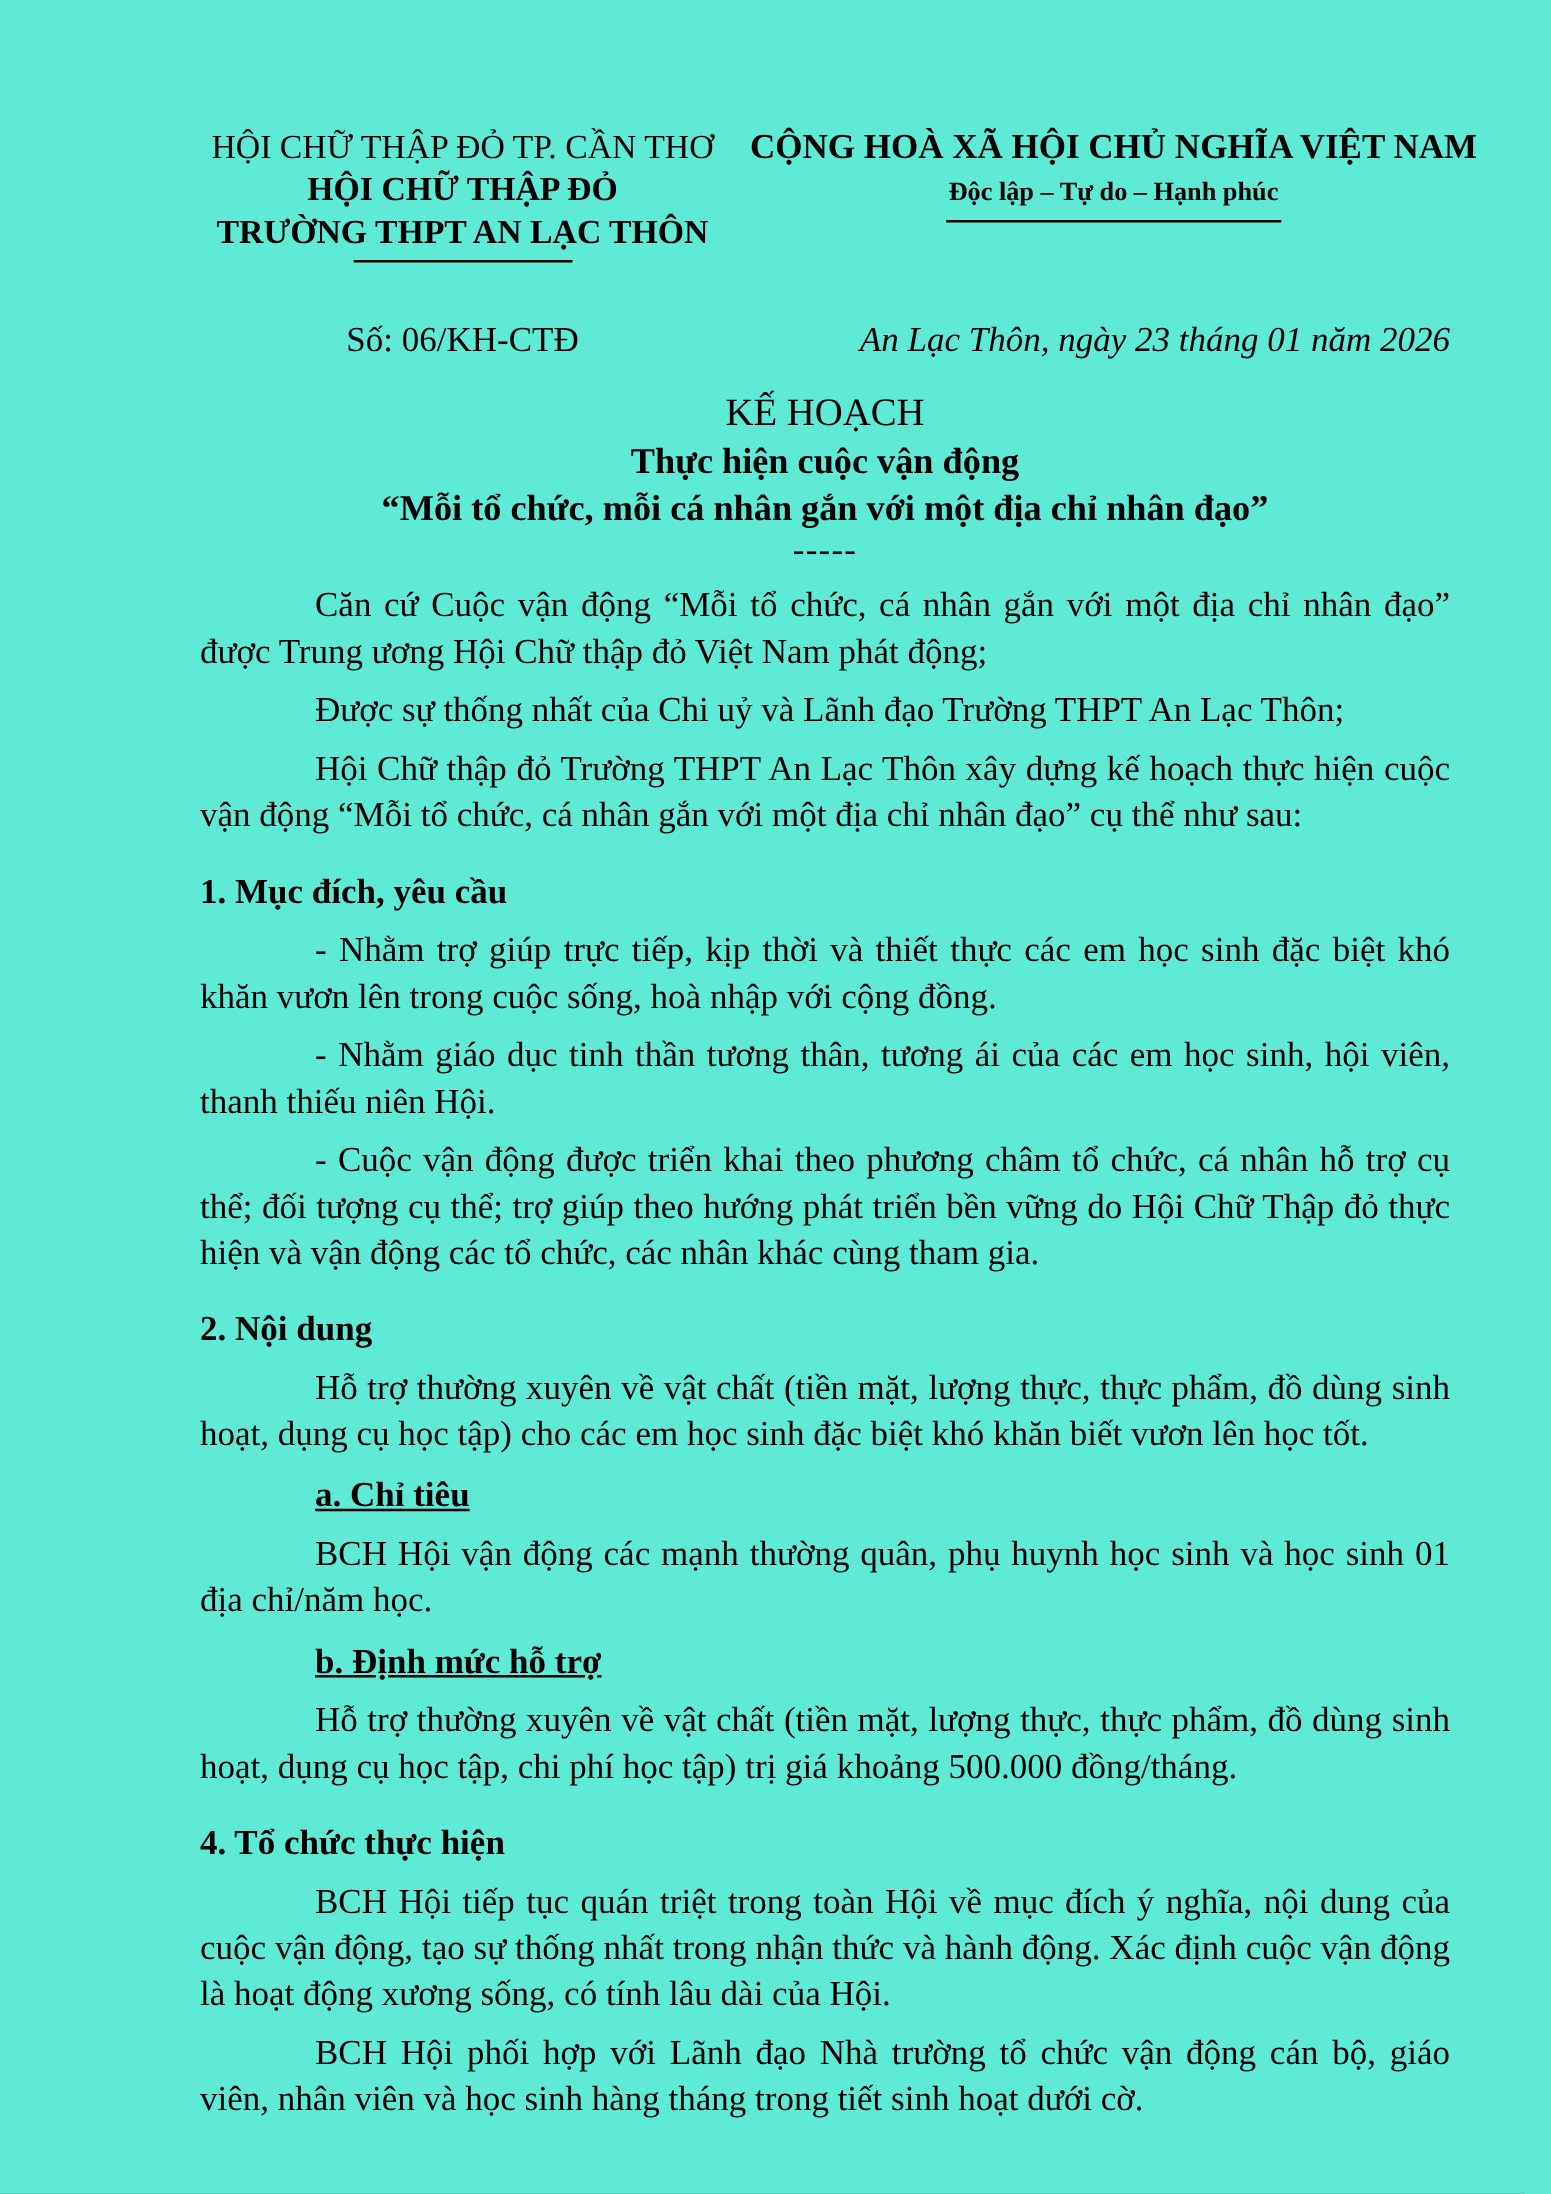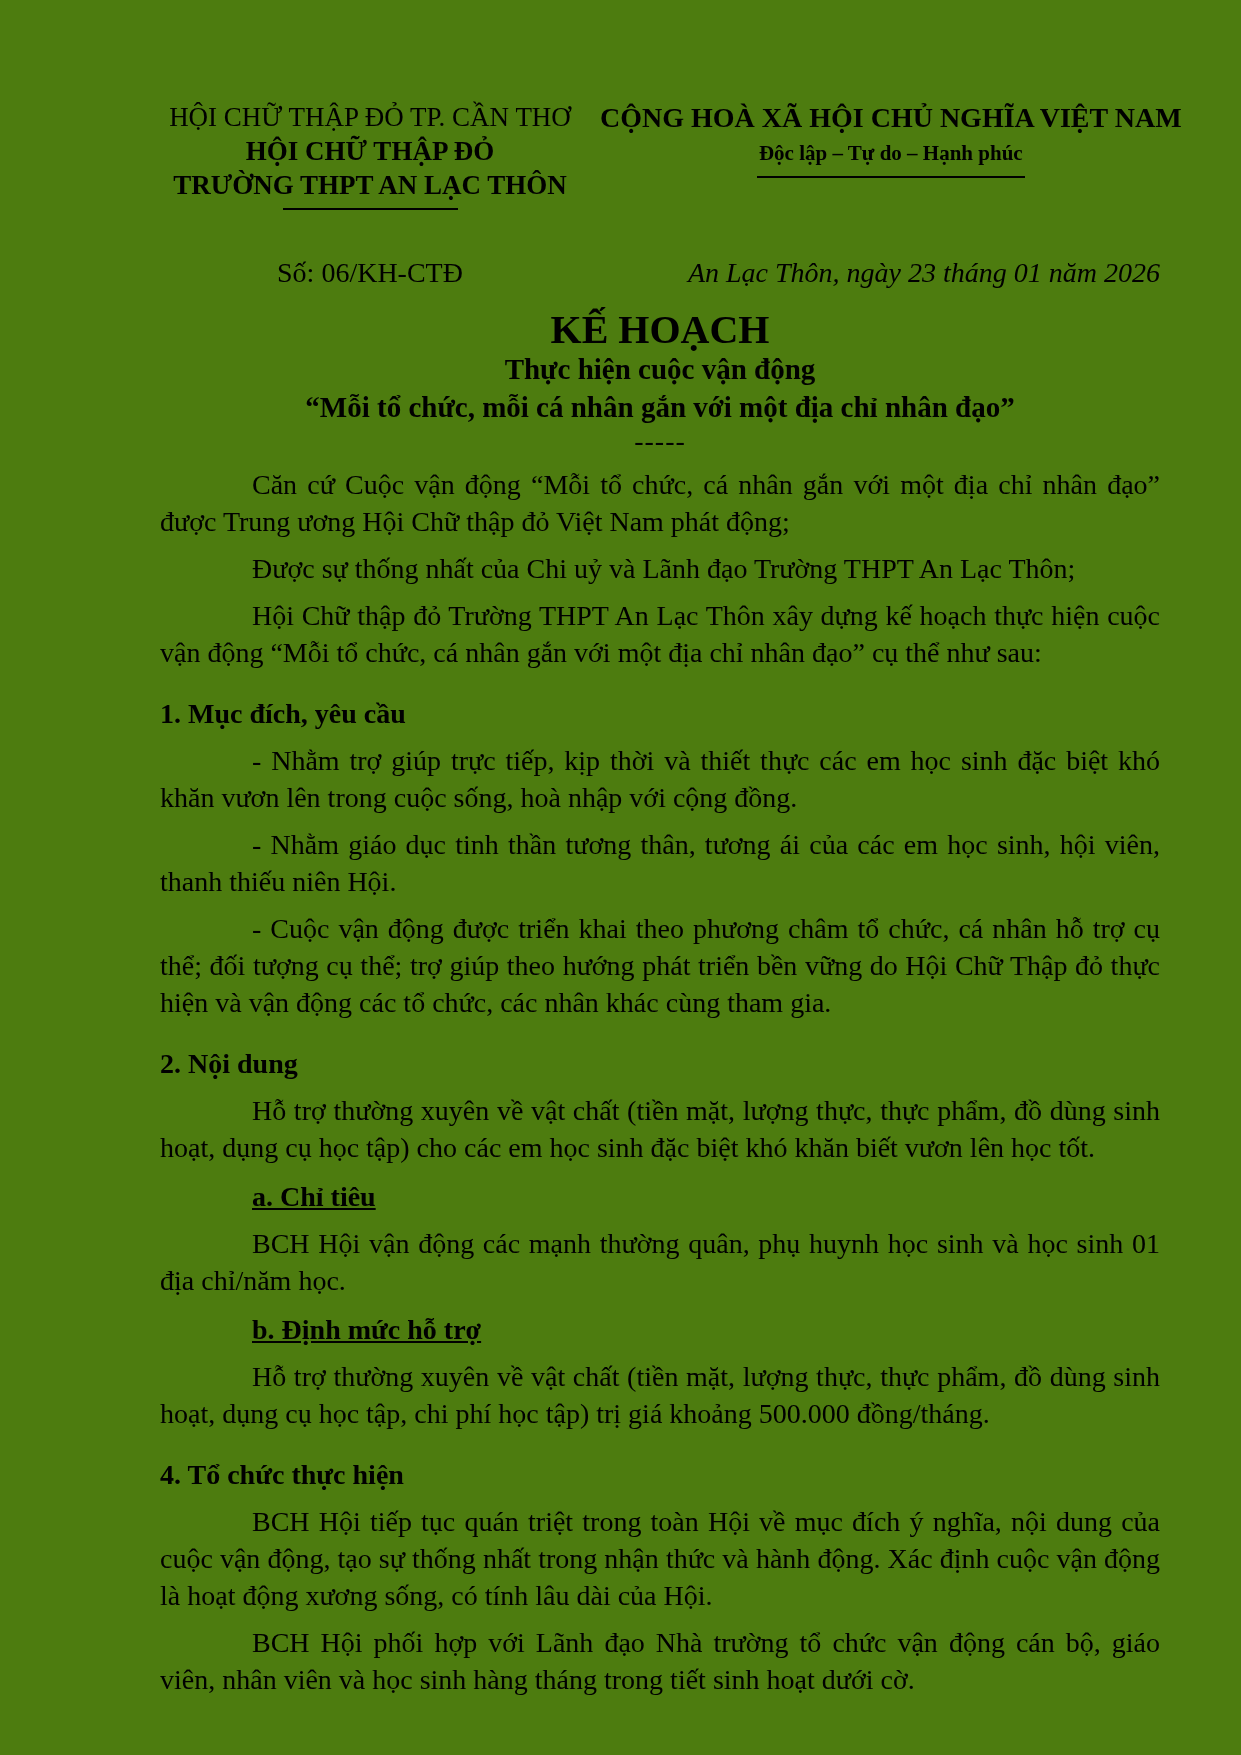--- a/index.html
+++ b/index.html
@@ -2,21 +2,21 @@
 <html lang="vi"><head>
 <meta charset="utf-8">
 <style>
   * { margin: 0; padding: 0; box-sizing: border-box; }
   html, body { background: #888; }
   .page {
     position: relative;
     width: 1241px;
     height: 1755px;
     margin: 0 auto;
-    background: #4d7c0f;
+    background: #5eead4;
     color: #000000;
     font-family: "Liberation Serif", "DejaVu Serif", serif;
     overflow: hidden;
     padding: 100px 81px 0 160px;
   }
   
   .hdr { display: flex; align-items: flex-start; }
   .hdr-left { width: 420px; text-align: center; flex-shrink: 0; }
   .hdr-right { flex: 1; text-align: center; margin-left: 20px; }
   .hl1 { font-size: 27px; line-height: 34px; white-space: nowrap; }
@@ -31,21 +31,21 @@
     padding: 0 2px 6px 2px;
     border-bottom: 2px solid #000;
     white-space: nowrap;
   }
   
   .meta-row { display: flex; margin-top: 44px; }
   .doc-no { width: 420px; text-align: center; font-size: 28px; line-height: 38px; flex-shrink: 0; }
   .date-line { flex: 1; text-align: right; font-size: 28px; line-height: 38px; font-style: italic; margin-left: 20px; }
   
   .title-block { text-align: center; margin-top: 14px; }
-  .t1 { font-size: 40px; line-height: 40px; font-weight: bold; margin-top: 18px; }
+  .t1 { font-size: 31px; line-height: 40px; font-weight: normal; margin-top: 18px; }
   .t2 { font-size: 29px; line-height: 38px; font-weight: bold; }
   .t3 { font-size: 29px; line-height: 38px; font-weight: bold; }
   .t-sep { font-size: 28px; line-height: 30px; letter-spacing: 1px; }
   
   .doc-body { margin-top: 2px; }
   .doc-body .para {
     font-size: 28px;
     line-height: 37px;
     text-align: justify;
     text-indent: 92px;

